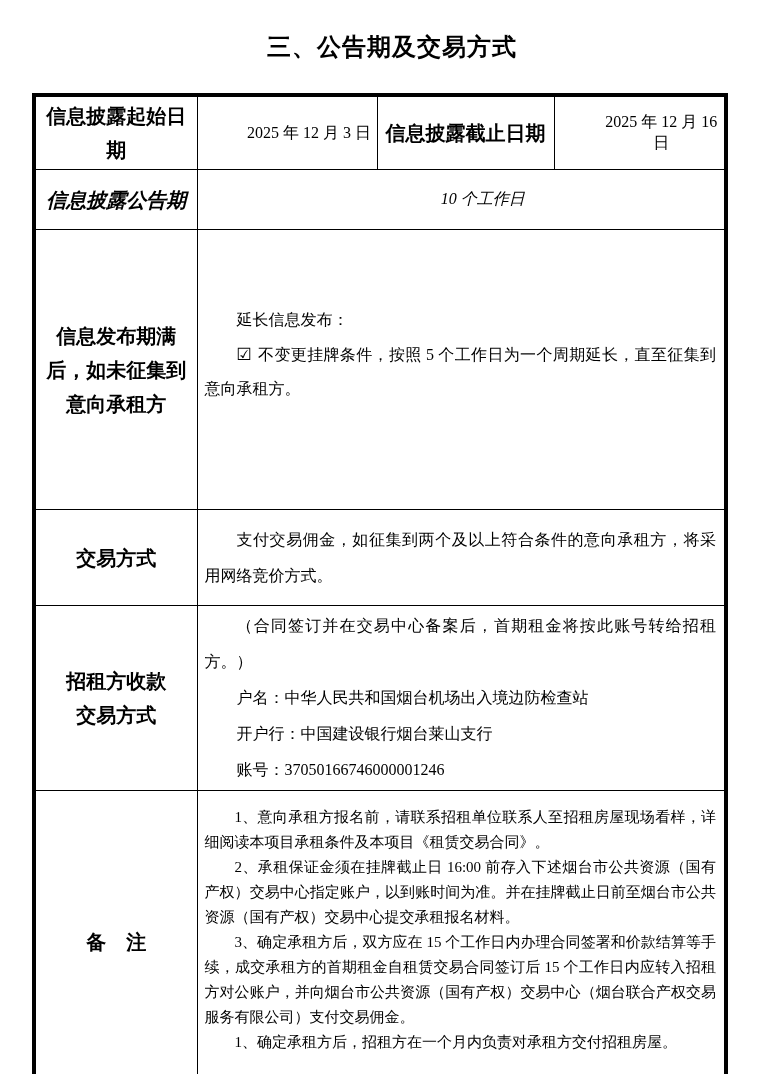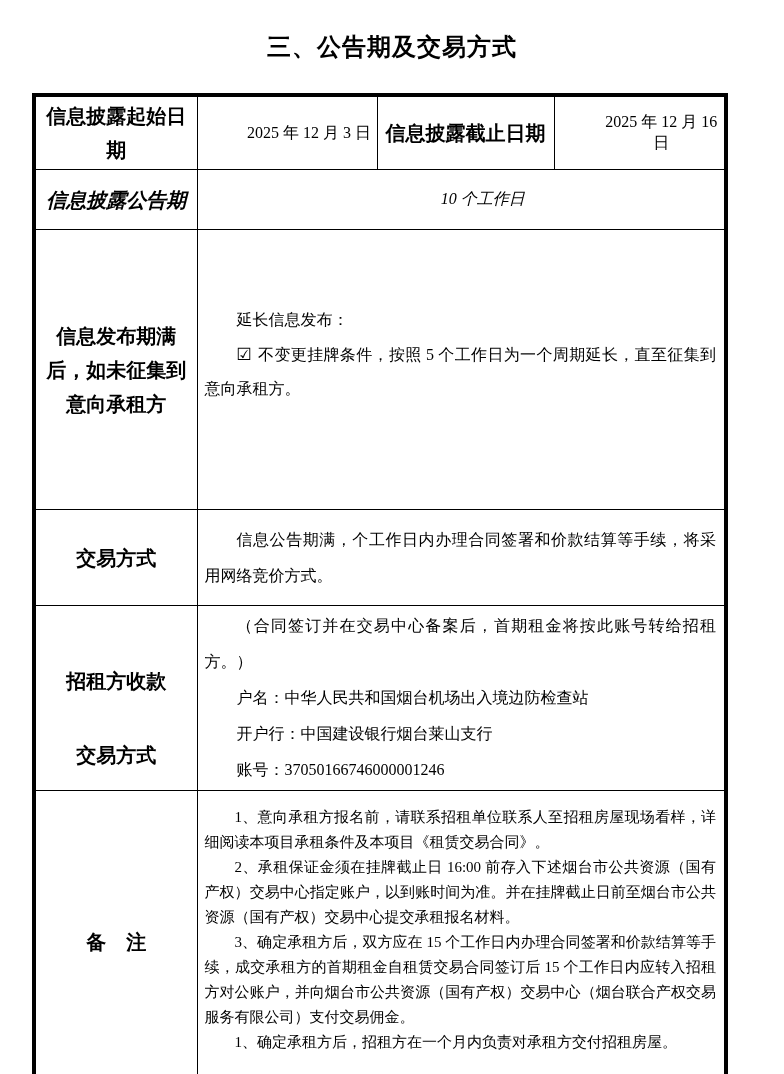--- a/index.html
+++ b/index.html
@@ -53,21 +53,21 @@
   }
   td.content p { margin: 0; }
   .indent { text-indent: 2em; }
   td.r3content { line-height: 34px; padding-bottom: 32px; }
   td.r6content { font-size: 15px; line-height: 25px; padding-bottom: 26px; }
   .checkbox {
     font-family: "DejaVu Sans", sans-serif;
     font-size: 17px;
     margin-right: 6px;
   }
-  .lbl-line { display: block; margin-top: 40px; }
+  .lbl-line { display: block; }
 </style>
 </head>
 <body>
 
 <div>
 
   <h1 class="title">三、公告期及交易方式</h1>
 
   <table class="doc-table">
     <colgroup>
@@ -94,21 +94,21 @@
       <td class="label">信息发布期满后，如未征集到意向承租方</td>
       <td class="content r3content" colspan="3">
         <p class="indent">延长信息发布：</p>
         <p class="indent"><span class="checkbox">☑</span><span>不变更挂牌条件，按照 5 个工作日为一个周期延长，直至征集到意向承租方。</span></p>
       </td>
     </tr>
 
     <tr class="r4">
       <td class="label">交易方式</td>
       <td class="content" colspan="3">
-        <p class="indent">信息公告期满，个工作日内办理合同签署和价款结算等手续，将采用网络竞价方式。</p>
+        <p class="indent">支付交易佣金，如征集到两个及以上符合条件的意向承租方，将采用网络竞价方式。</p>
       </td>
     </tr>
 
     <tr class="r5">
       <td class="label">
         <span class="lbl-line">招租方收款</span>
         <span class="lbl-line">交易方式</span>
       </td>
       <td class="content" colspan="3">
         <p class="indent">（合同签订并在交易中心备案后，首期租金将按此账号转给招租方。）</p>

